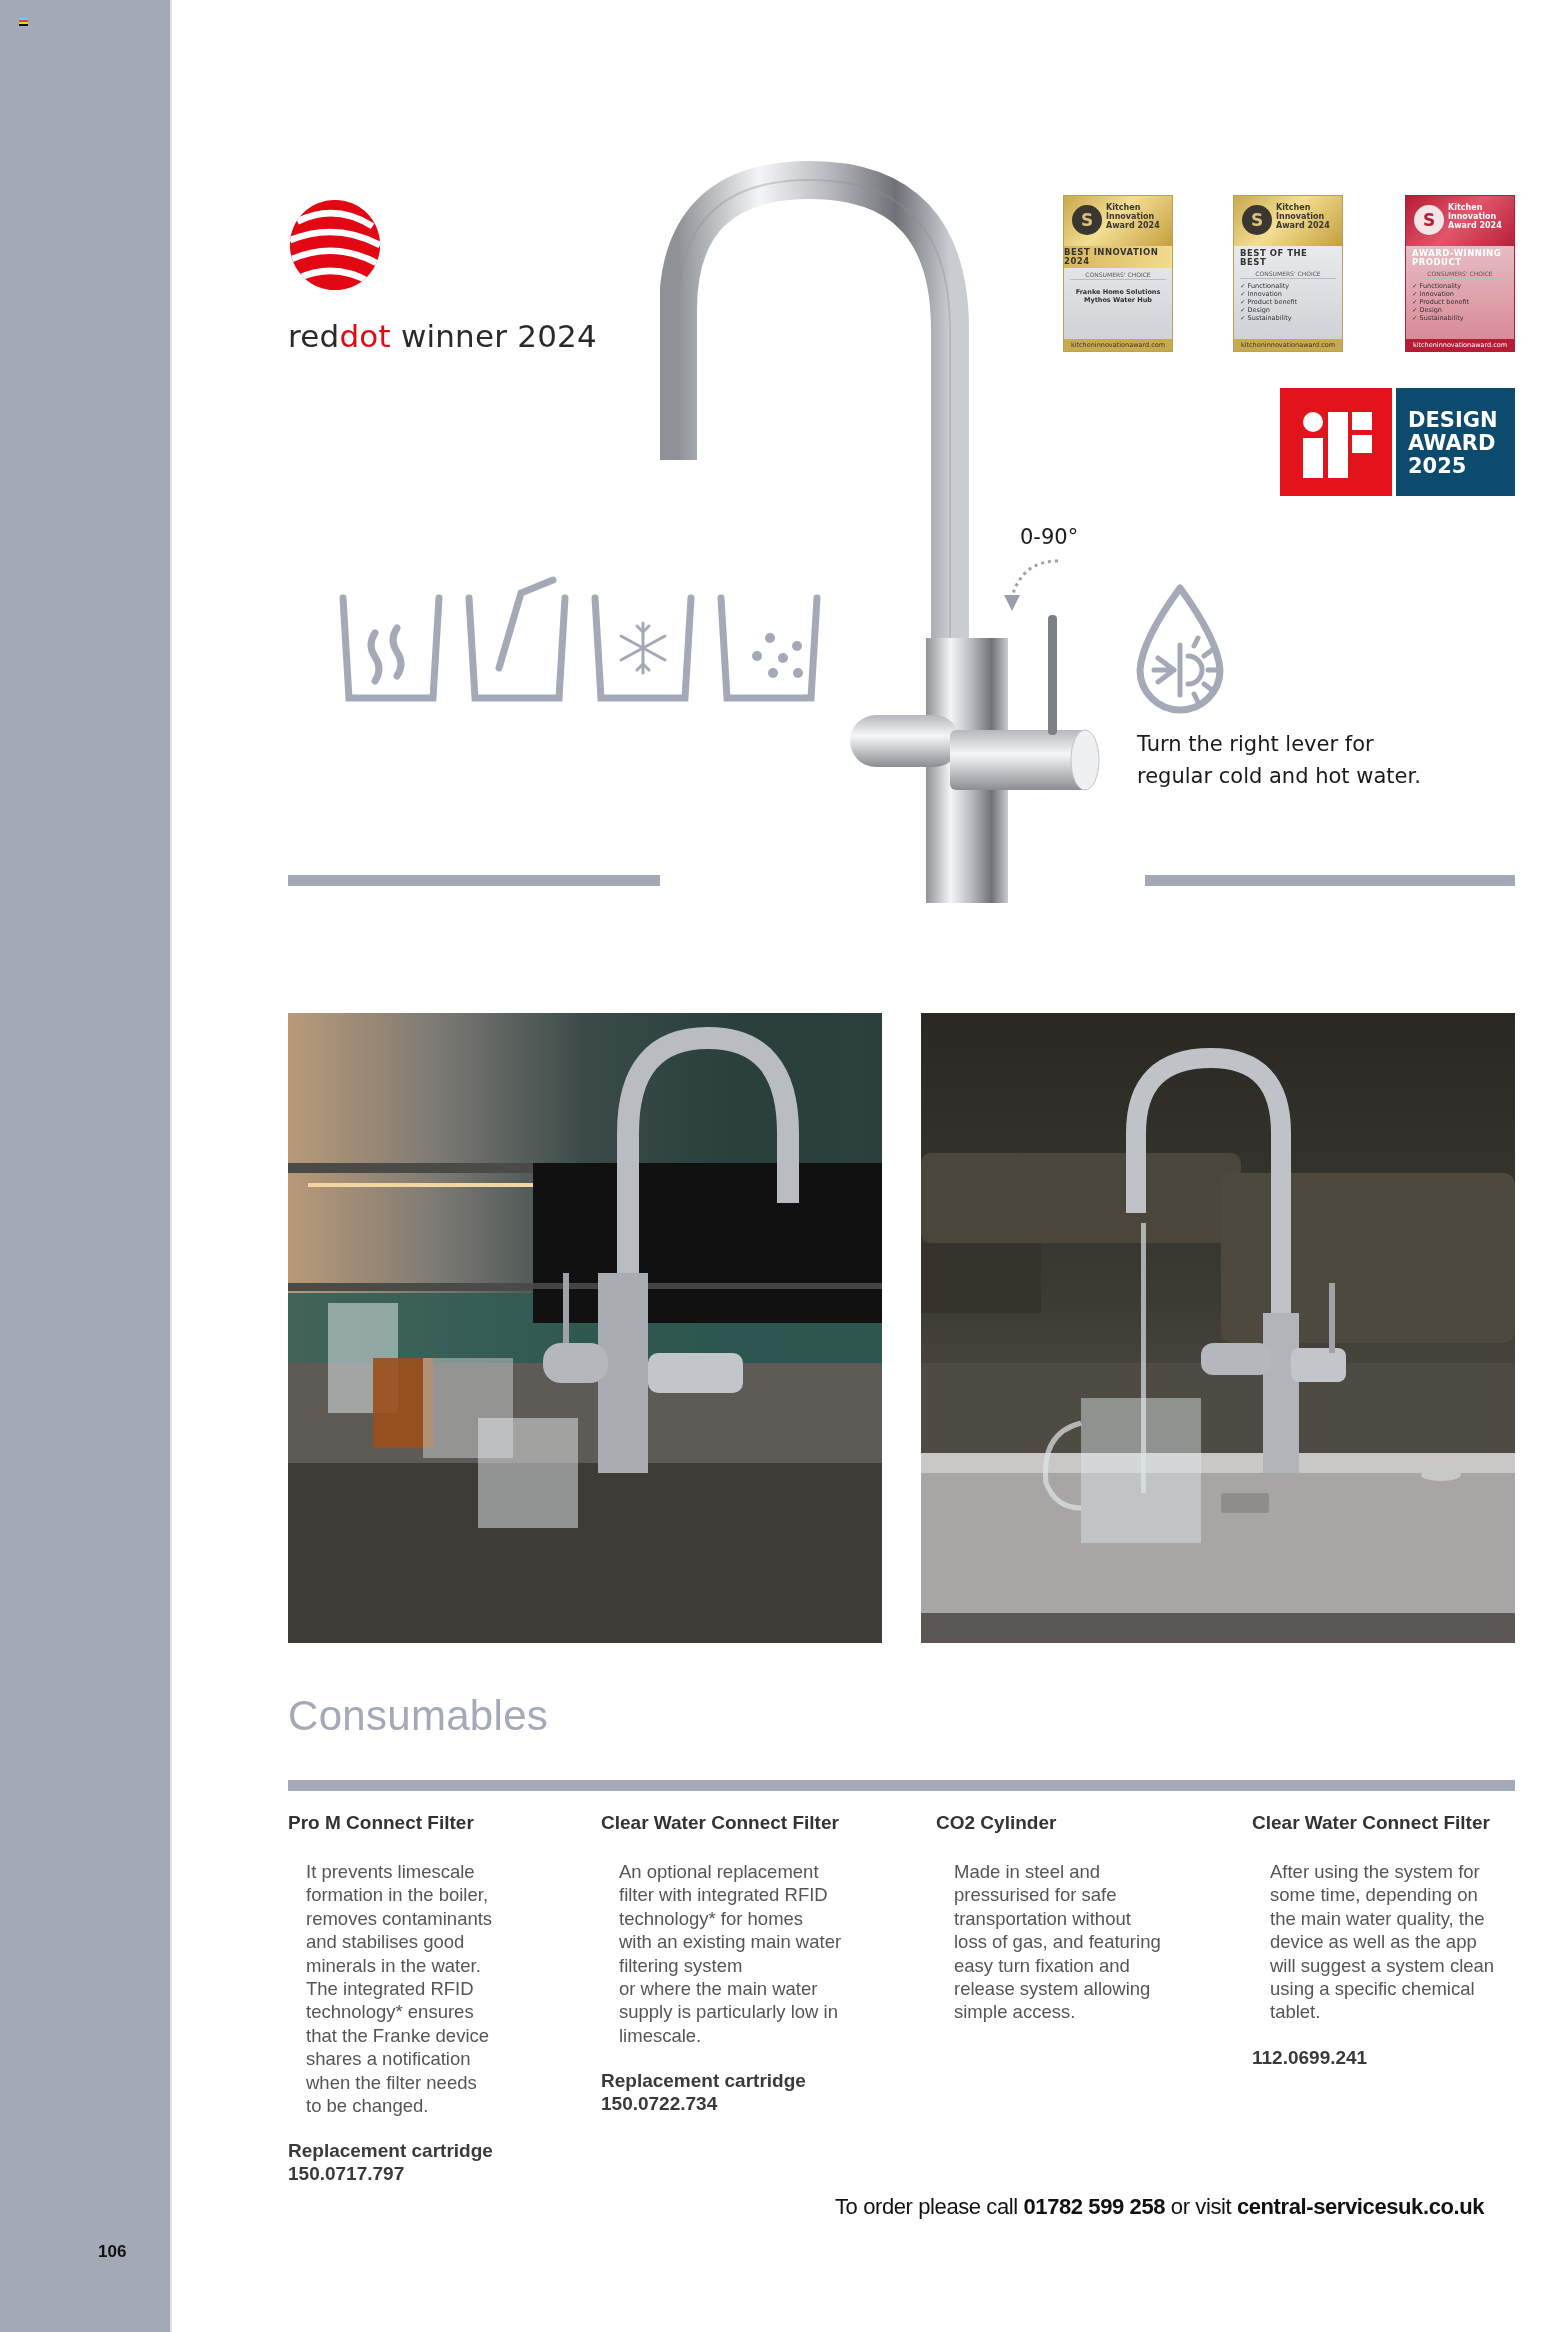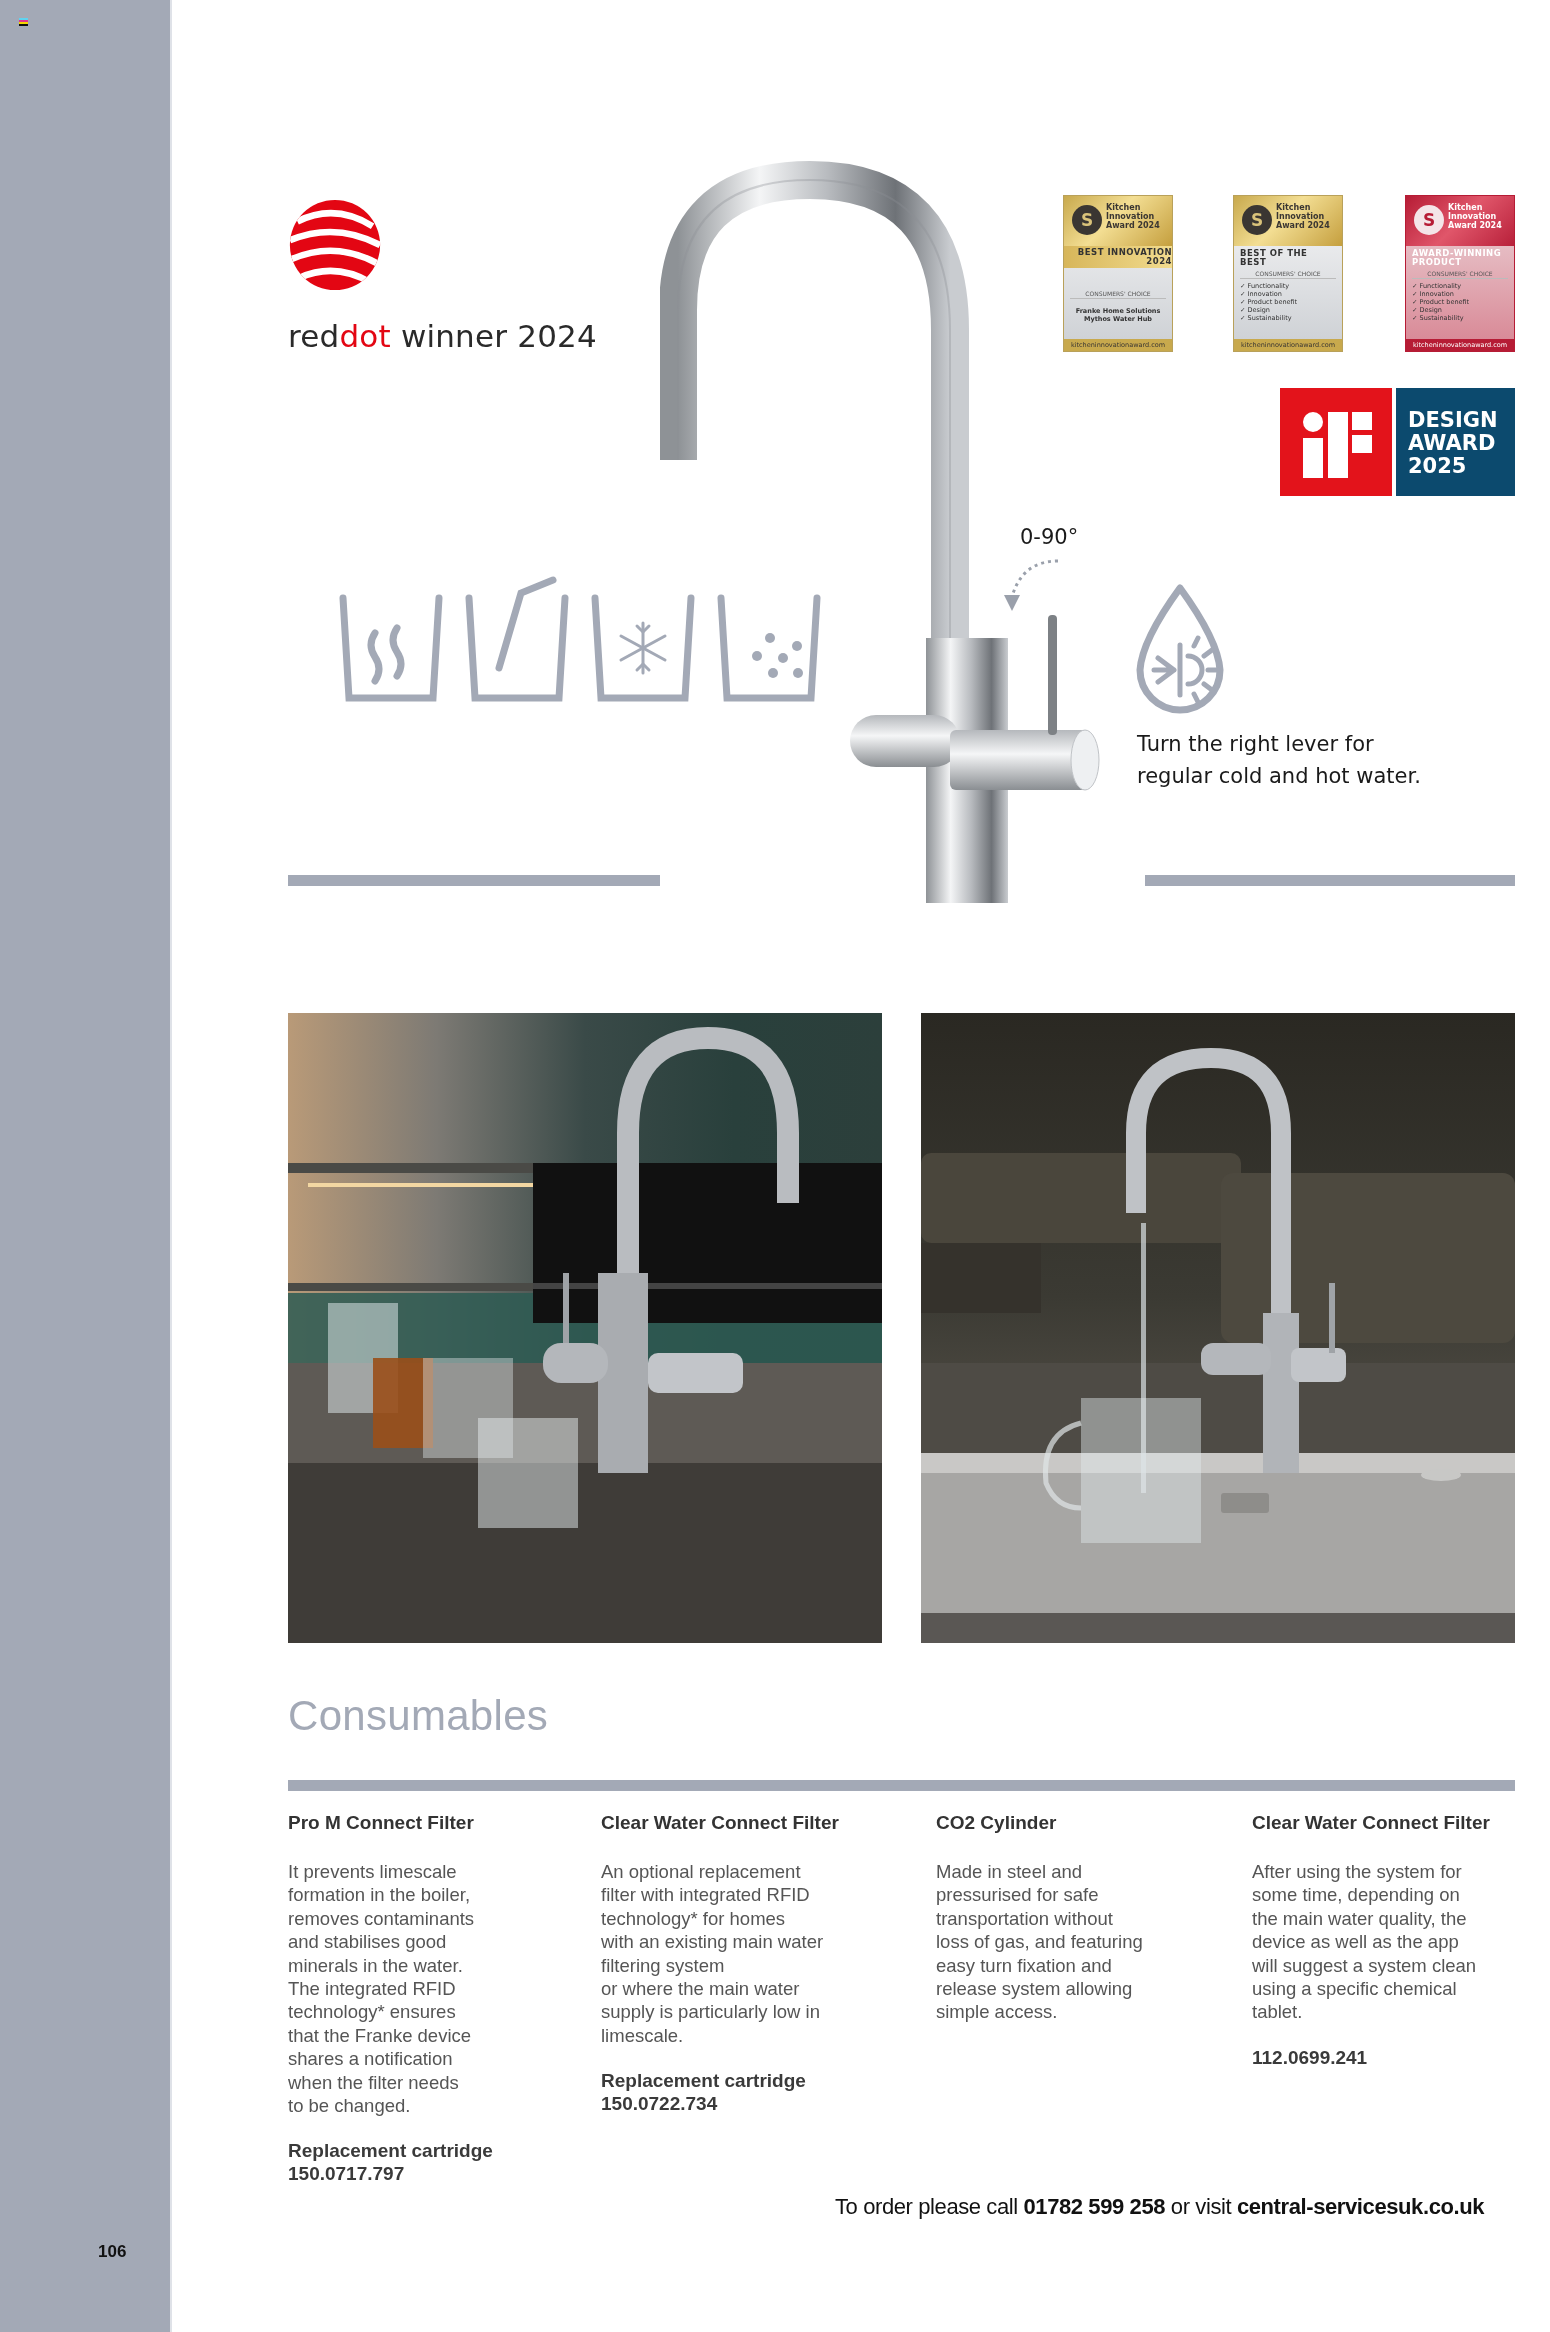--- a/index.html
+++ b/index.html
@@ -22,21 +22,21 @@
              font-family:"DejaVu Sans", sans-serif; }
     .badge .top { height:50px; background:linear-gradient(135deg,#c8a94d,#f3de93 45%,#c59f3e); position:relative; }
     .badge.red .top { background:linear-gradient(135deg,#b61c35,#e0566a 50%,#b8203a); }
     .badge .logo { position:absolute; left:8px; top:9px; width:30px; height:30px; border-radius:50%; background:#3a3632; color:#d9c27a; font-size:17px; text-align:center; line-height:30px; font-weight:bold; }
     .badge.red .logo { background:#f4e5e8; color:#b61c35; }
     .badge .kia { position:absolute; left:42px; top:7px; font-size:8px; line-height:9px; color:#3a3632; font-weight:bold; }
     .badge.red .kia { color:#fff; }
     .badge .body { height:93px; background:linear-gradient(180deg,#e9eaec,#cfd2d6); padding:3px 6px; box-sizing:border-box; font-size:7px; line-height:9px; color:#333; }
     .badge.red .body { background:linear-gradient(180deg,#e6bcc3,#d98b98); }
     .badge .headline { font-size:8.5px; font-weight:bold; letter-spacing:0.5px; color:#333; margin-bottom:2px; }
-    .badge.gold .headline { background:linear-gradient(90deg,#d7b65a,#f2dc8f); text-align:right; padding:2px 0; margin:-3px -6px 21px -6px; }
+    .badge.gold .headline { background:linear-gradient(90deg,#d7b65a,#f2dc8f); text-align:left; padding:2px 0; margin:-3px -6px 2px -6px; }
     .badge.red .headline { color:#fff; }
     .badge .sub { font-size:6px; color:#555; text-align:center; border-bottom:1px solid #bbb; margin-bottom:3px; }
     .badge .foot { height:21px; background:#c8a94d; font-size:6.5px; line-height:12px; text-align:center; color:#3a3632; }
     .badge.red .foot { background:#b61c35; color:#fff; }
     .badge .line { font-size:6.5px; line-height:8px; }
 
     
     .if-badge { left:1280px; top:388px; width:235px; height:108px; display:flex; gap:4px; }
     .if-left { width:112px; height:108px; background:#e3131b; position:relative; }
     .if-right { flex:1; height:108px; background:#0c4a6e; color:#fff; font-family:"DejaVu Sans", sans-serif; font-weight:bold; font-size:21px; line-height:23px; padding:21px 0 0 12px; box-sizing:border-box; }
@@ -60,21 +60,21 @@
     
     .photo { top:1013px; height:630px; overflow:hidden; }
     .photo-left { left:288px; width:594px; background:linear-gradient(90deg,#b99a78 0%,#7d7a74 25%,#3a4a48 50%,#29403c 75%,#2c3f3b 100%); }
     .photo-right { left:921px; width:594px; background:linear-gradient(180deg,#2a2822 0%,#3b3a33 45%,#545048 70%,#6d6c6a 100%); }
 
     
     .cons-title { left:288px; top:1692px; font-size:42px; font-weight:normal; color:#a3a9b6; letter-spacing:0.3px; }
     .cons-bar { left:288px; top:1780px; width:1227px; height:11px; background:#a3a9b6; }
     .col { top:1812px; width:300px; color:#444; }
     .col h3 { margin:0 0 26px 0; font-size:19px; font-weight:bold; color:#333; }
-    .col p { margin:0; font-size:18.5px; line-height:23.4px; color:#555; white-space:pre-line; }
+    .col p { margin:18px; font-size:18.5px; line-height:23.4px; color:#555; white-space:pre-line; }
     .col .ref { margin-top:22px; font-size:19px; font-weight:bold; color:#3a3a3a; line-height:23px; white-space:pre-line; }
 
     .order { left:835px; top:2194px; font-size:22px; color:#111; letter-spacing:-0.4px; white-space:nowrap; }
     .order b { font-weight:bold; }
   </style>
 </head>
 <body>
 
 <div class="sidebar"></div>
 <div class="sidebar-edge"></div>

